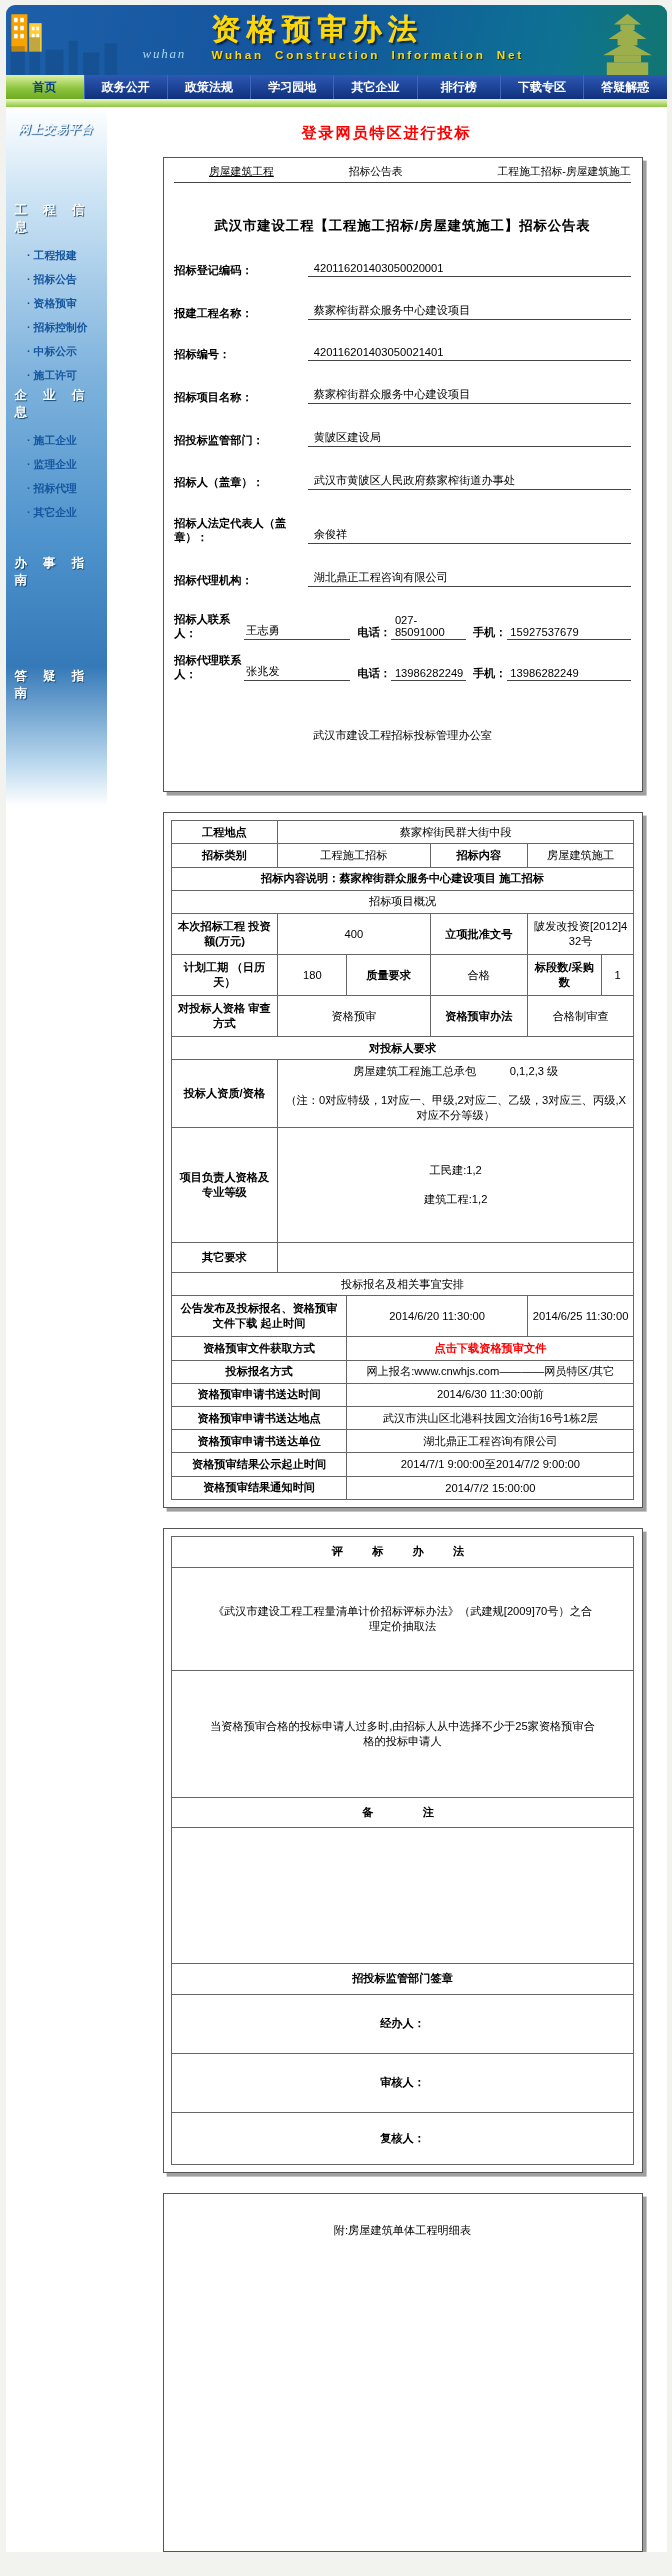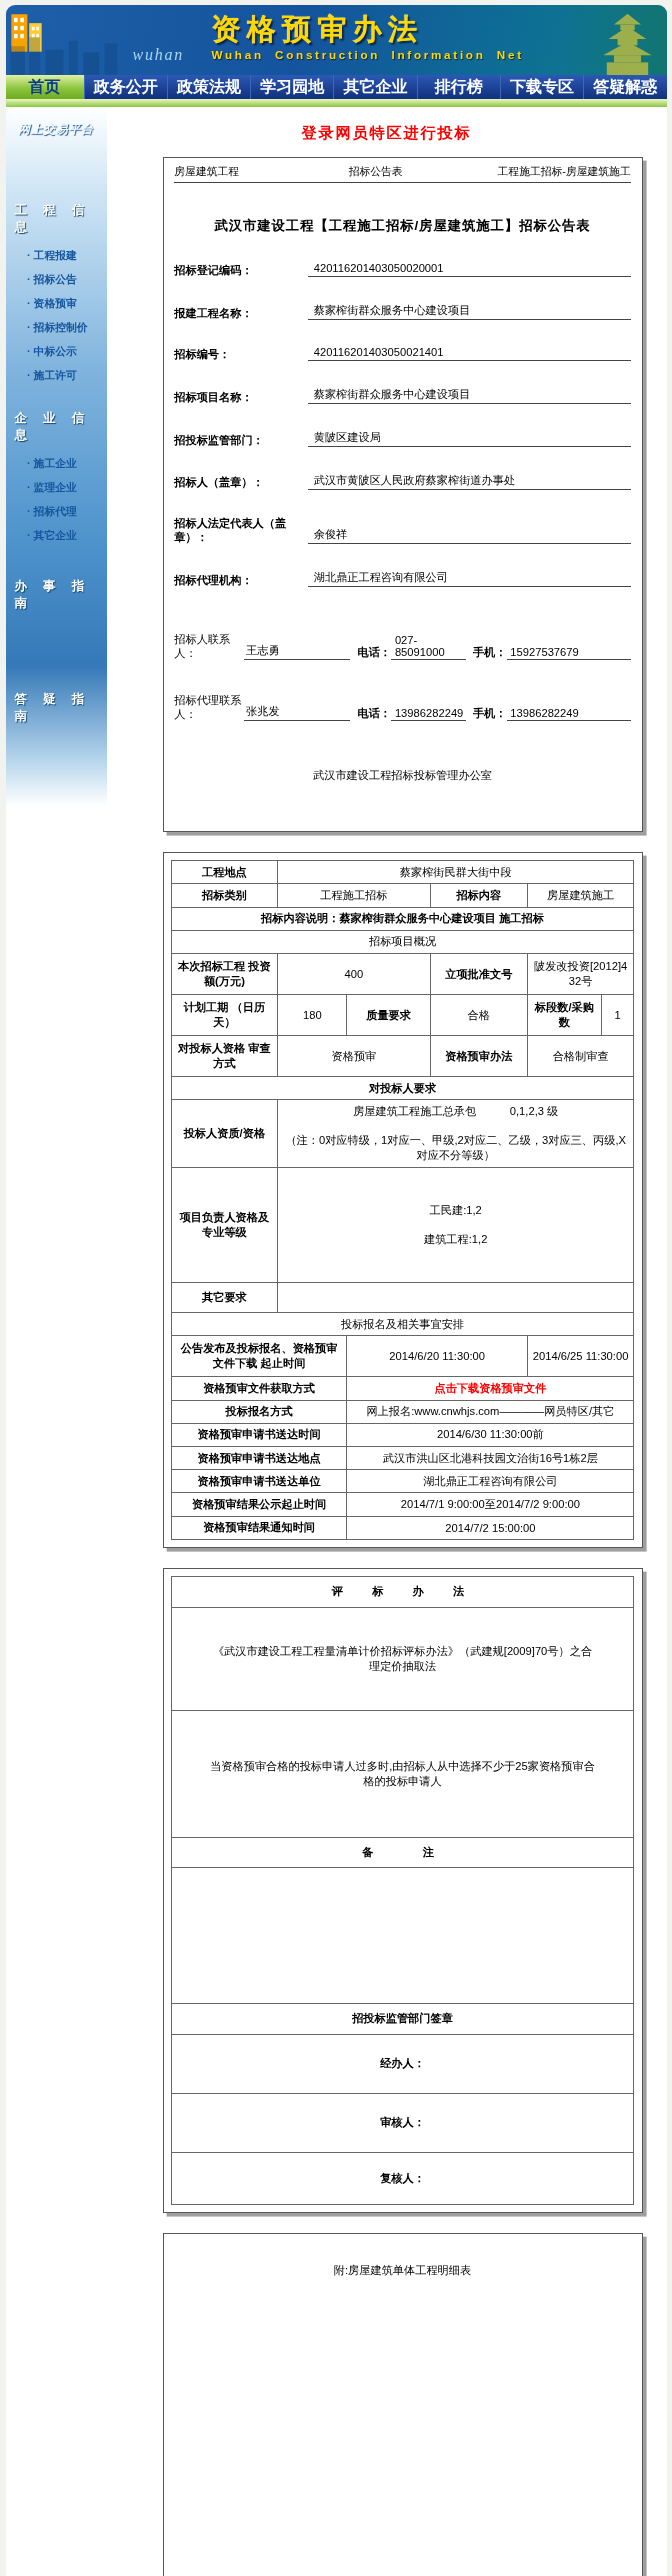--- a/index.html
+++ b/index.html
@@ -14,71 +14,71 @@
   .banner {
     position:relative; height:70px; border-radius:9px 9px 0 0; overflow:hidden;
     background:linear-gradient(105deg,#1d5fa8 0%,#14549e 45%,#0e6a96 72%,#0f7d8e 100%);
   }
   .banner:after{ content:""; position:absolute; right:0; top:0; bottom:0; width:108px;
     background:linear-gradient(90deg,rgba(9,100,110,0) 0%,rgba(20,110,90,.55) 100%); }
   .skyline { position:absolute; left:0; bottom:0; width:269px; height:45px; opacity:.25; }
   .pagoda { position:absolute; right:7.2px; bottom:0; height:63px; z-index:2; opacity:.9; }
   .logo-wrap { position:absolute; left:152px; top:7.2px; display:flex; align-items:flex-start; z-index:3; }
   .logo-building { width:41px; height:47px; margin-right:12.5px; }
-  .logo-script { position:absolute; left:127px; top:41px; color:#a8d8f0; font-size:16px;
+  .logo-script { position:absolute; left:137px; top:41px; color:#a8d8f0; font-size:13px;
     font-style:italic; font-family:"Liberation Serif","DejaVu Serif",serif; letter-spacing:1.8px; z-index:3;}
   .site-title { color:#ffd800; font-size:29px; font-weight:bold; letter-spacing:6.3px;
     text-shadow:1.8px 1.8px 1.8px rgba(0,0,0,.65), 0 0 0.9px #fff; line-height:32px; }
   .site-sub { color:#ffd800; font-size:11.7px; font-weight:bold; letter-spacing:2.7px;
     text-shadow:0.9px 0.9px 0.9px rgba(0,0,0,.6); margin-top:3.6px; word-spacing:5.4px;}
 
   
   .nav { display:flex; height:24px; background:linear-gradient(#2c59b4,#10307c); }
   .nav-tab { flex:1; display:flex; align-items:center; justify-content:center;
-    color:#fff; font-size:16px; font-weight:bold; border-right:0.9px solid #4066bb; cursor:pointer; }
+    color:#fff; font-size:12px; font-weight:bold; border-right:0.9px solid #4066bb; cursor:pointer; }
   .nav-tab:last-child{ border-right:none; }
   .nav-tab.active { flex:0 0 79px; background:linear-gradient(#dff0a5,#8cc63f 55%,#6faa22);
     color:#0b3c8c; }
   .green-strip { height:8px; background:linear-gradient(#eaf6c2,#8cc63f); }
 
   
   .content { display:flex; background:#fff; }
   .sidebar { flex:0 0 101px; position:relative; }
   .sidebar-bg { position:absolute; inset:0 0 auto 0; height:699px;
     background:linear-gradient(180deg,#feffff 0%,#cfe5f5 12%,#7fb3dd 38%,#4e93cc 62%,#3579b8 80%,#bcd9ee 94%,rgba(255,255,255,0) 100%); }
   .sidebar-inner { position:relative; z-index:1; padding-top:14.3px; }
   .platform-title { text-align:center; color:#f4faff; font-weight:bold; font-size:11.7px;
     letter-spacing:0.9px; font-style:italic; text-shadow:0.9px 0.9px 0.9px #1d5a92, -0.9px -0.9px 0 rgba(255,255,255,.35); }
   .side-heading { color:#fff; font-weight:bold; font-size:12.5px; letter-spacing:6.3px;
-    padding-left:9px; text-shadow:0.9px 0.9px 0.9px #17496f; margin-top:23px; margin-bottom:7.2px; }
+    padding-left:9px; text-shadow:0.9px 0.9px 0.9px #17496f; margin-bottom:7.2px; }
   .side-heading.first { margin-top:65px; }
   .side-link { color:#15569e; font-weight:bold; font-size:10.8px; line-height:24px;
     padding-left:21.5px; cursor:pointer; white-space:nowrap; }
   .side-link:before{ content:"· "; }
   .side-heading.gap1 { margin-top:30.5px; }
   .side-heading.gap2 { margin-top:79px; }
 
   .main { flex:1; padding:16px 0 0 0; }
   .login-link { display:block; text-align:center; color:#f00; font-size:15.2px;
     font-weight:bold; letter-spacing:1.8px; cursor:pointer; text-decoration:none; margin-bottom:12.5px; }
 
   .paper { width:480px; margin:0 0 0 56px; background:#fff;
     border:0.9px solid #555; box-shadow:3.6px 3.6px 0 #9f9f9f; }
   .paper + .paper-gap { height:20px; }
 
   
   .p1 { padding:7.2px 10.8px 23px; }
   .meta-row { display:flex; font-size:10.8px; border-bottom:1.8px solid #444; padding-bottom:2.7px; }
-  .meta-row .l{flex:1;text-align:left;} .meta-row .c{flex:1;text-align:center;} .meta-row .r{flex:1.4;text-align:right;}
+  .meta-row .l{flex:1;text-align:center;text-decoration:underline;} .meta-row .c{flex:1;text-align:center;} .meta-row .r{flex:1.4;text-align:right;}
   .p1-title { text-align:center; font-size:13.4px; font-weight:bold; margin:34px 0 27px; letter-spacing:0.9px;}
   .f-row { display:flex; margin-bottom:26px; align-items:flex-end; }
   .f-label { width:134px; font-weight:bold; line-height:14.3px; padding-right:5.4px;}
   .f-value { flex:1; border-bottom:0.9px solid #444; padding:0 1.8px 0.9px 5.4px; min-height:15.2px; }
   .c-row { display:flex; margin-bottom:14.3px; align-items:flex-end; }
-  .c-label { width:70px; font-weight:normal; line-height:13.4px;margin-top:20px; }
+  .c-label { width:70px; font-weight:bold; line-height:13.4px; }
   .c-name { width:106px; border-bottom:0.9px solid #444; padding:0 1.8px 0.9px 1.8px; }
   .c-sub { width:41px; font-weight:bold; padding-left:7.2px; }
   .c-val { flex:1; border-bottom:0.9px solid #444; padding:0 1.8px 0.9px 3.6px; }
   .c-val2 { width:124px; border-bottom:0.9px solid #444; padding:0 1.8px 0.9px 3.6px; }
   .p1-footer { text-align:center; margin-top:47px; margin-bottom:25px; }
 
   
   .p-pad { padding:7.2px; }
   table.grid { width:100%; border-collapse:collapse; table-layout:fixed; }
   table.grid td { border:0.9px solid #666; padding:3.6px 4.5px; text-align:center; vertical-align:middle;

